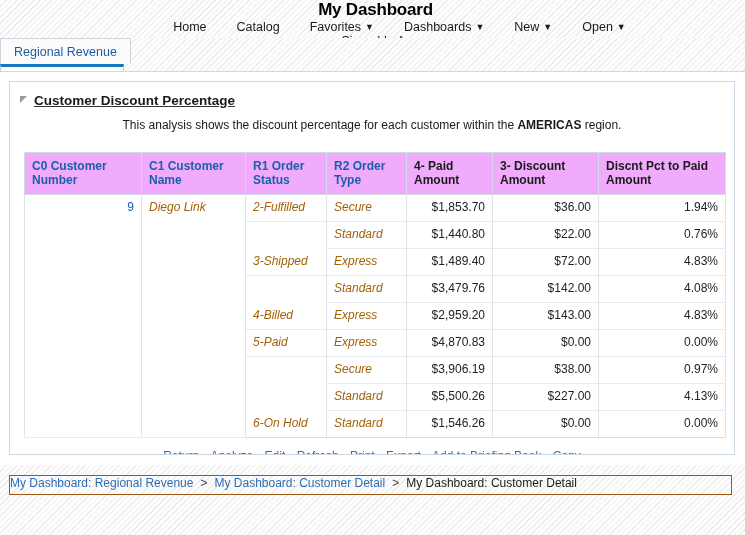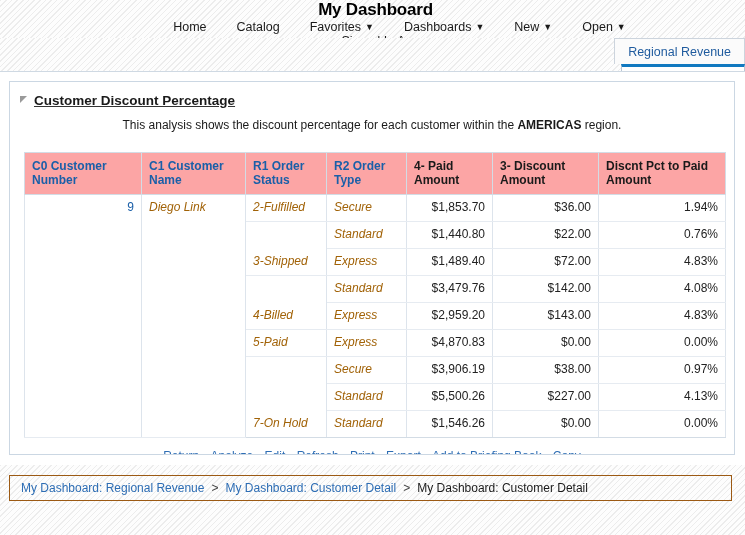--- a/index.html
+++ b/index.html
@@ -72,21 +72,21 @@
     white-space: nowrap;
     margin-right: -8px;
     cursor: pointer;
   }
 
   
   #tabstrip {
     position: relative;
     height: 33px;
     display: flex;
-    align-items: flex-end;
+    align-items: flex-start;
     box-sizing: border-box;
   }
   .tab {
     height: 26px;
     line-height: 26px;
     padding: 0 13px;
     font-size: 12.5px;
     color: #1f5b9e;
     background: #fbfbfb;
     border: 1px solid #ccd4dd;
@@ -159,21 +159,21 @@
   
   #tablewrap {
     padding: 20px 12px 0 14px;
   }
   table.pivot {
     border-collapse: collapse;
     width: 701px;
     table-layout: fixed;
   }
   table.pivot th {
-    background: #fca5a5;
+    background: #f0abfc;
     border: 1px solid #d3dce5;
     padding: 6px 7px 7px 7px;
     font-size: 12px;
     font-weight: bold;
     text-align: left;
     vertical-align: top;
     line-height: 14px;
   }
   table.pivot th.hdim { color: #1a5fa8; }
   table.pivot th.hmeas { color: #1a1a1a; }
@@ -212,24 +212,23 @@
   
   #bc-outer {
     position: relative;
     height: 70px;
     box-sizing: border-box;
     padding-top: 10px;
   }
   #breadcrumb {
     margin: 0 13px 0 9px;
     border: 1px solid #9c5a14;
-    height: 26px;
-    display: flex;
-    align-items: center;
-    padding-left: 11px;
+    height: 20px;
+    display: flex;
+    align-items: flex-start;
     box-sizing: border-box;
     font-size: 12px;
   }
   #breadcrumb a {
     color: #2d6db4;
     text-decoration: none;
     cursor: pointer;
     white-space: nowrap;
   }
   #breadcrumb .bsep {
@@ -349,21 +348,21 @@
               <td class="num">0.97%</td>
             </tr>
             <tr>
               <td class="dim nb" style="border-bottom: 1px solid transparent;"></td>
               <td class="dim">Standard</td>
               <td class="num">$5,500.26</td>
               <td class="num">$227.00</td>
               <td class="num">4.13%</td>
             </tr>
             <tr class="last">
-              <td class="dim">7-On Hold</td>
+              <td class="dim">6-On Hold</td>
               <td class="dim">Standard</td>
               <td class="num">$1,546.26</td>
               <td class="num">$0.00</td>
               <td class="num">0.00%</td>
             </tr>
           </tbody>
       </table>
     </div>
 
     <div id="actions"><a>Return</a> <span class="sep">-</span><a>Analyze</a> <span class="sep">-</span><a>Edit</a> <span class="sep">-</span><a>Refresh</a> <span class="sep">-</span><a>Print</a> <span class="sep">-</span><a>Export</a> <span class="sep">-</span><a>Add to Briefing Book</a> <span class="sep">-</span><a class="hover">Copy</a> </div>

